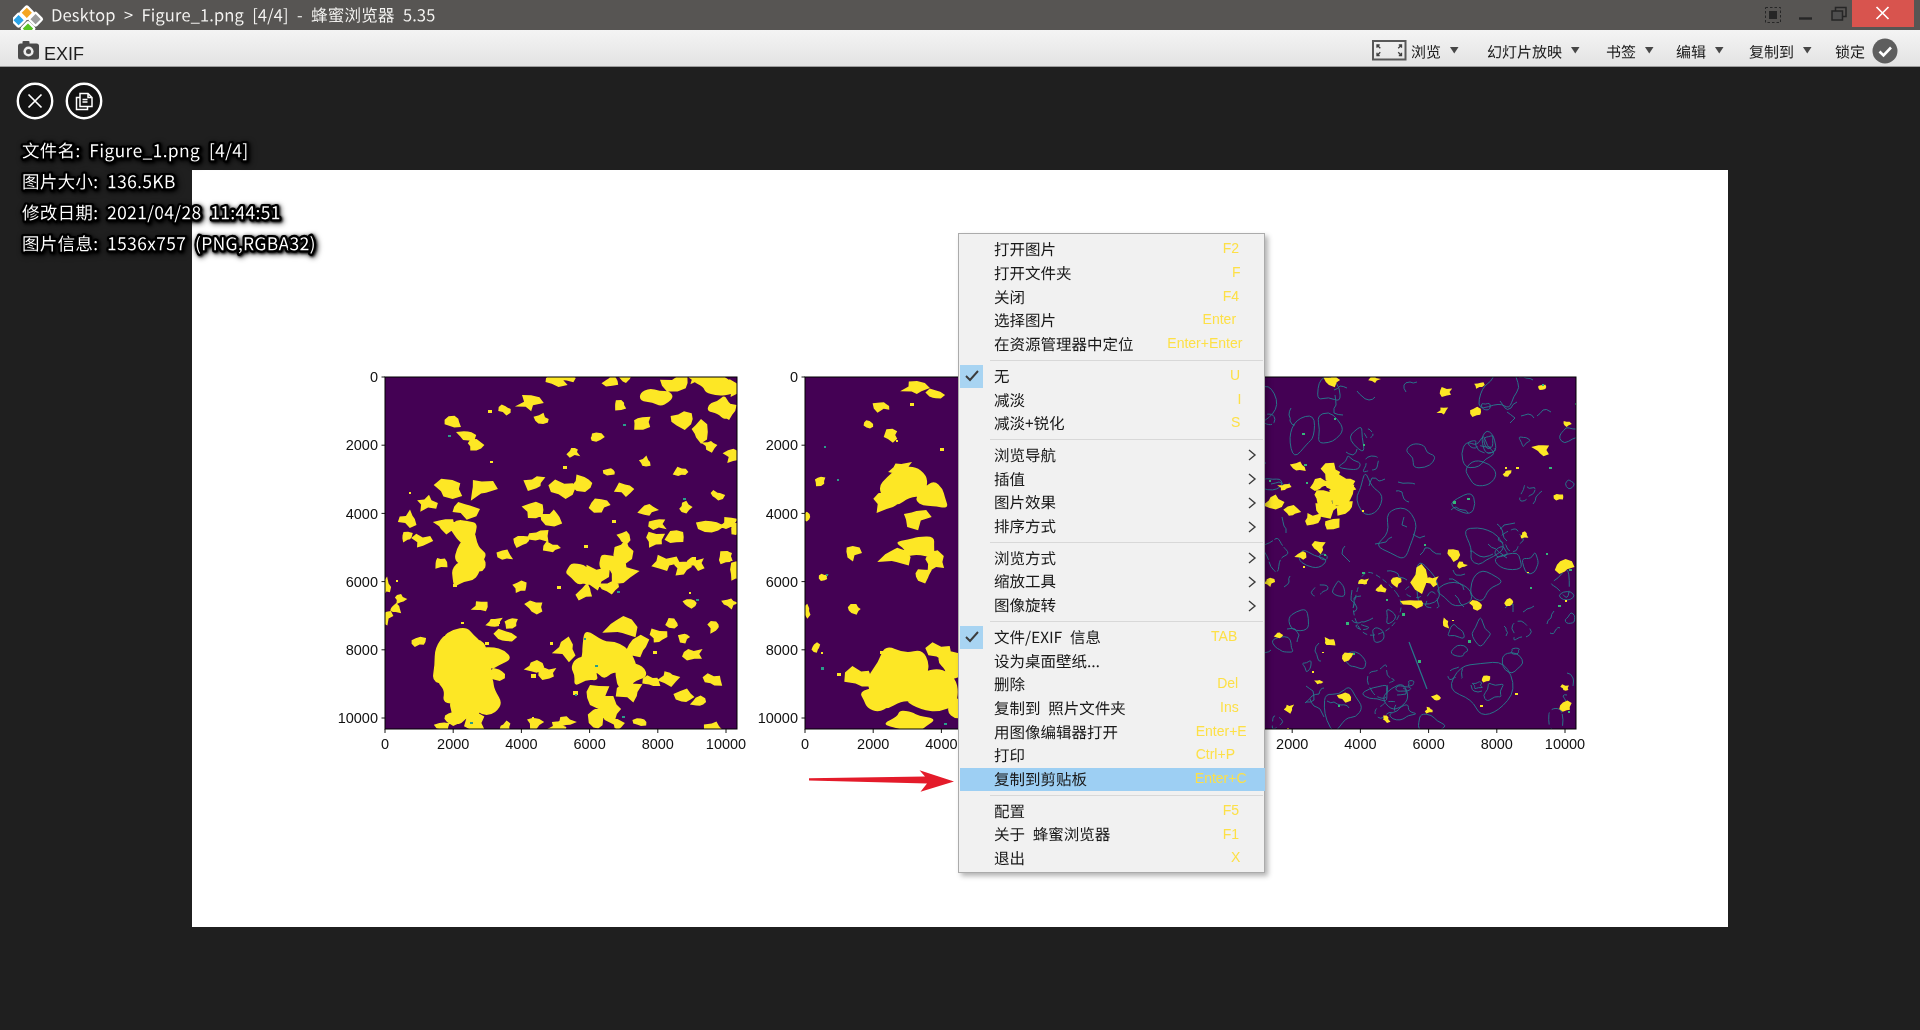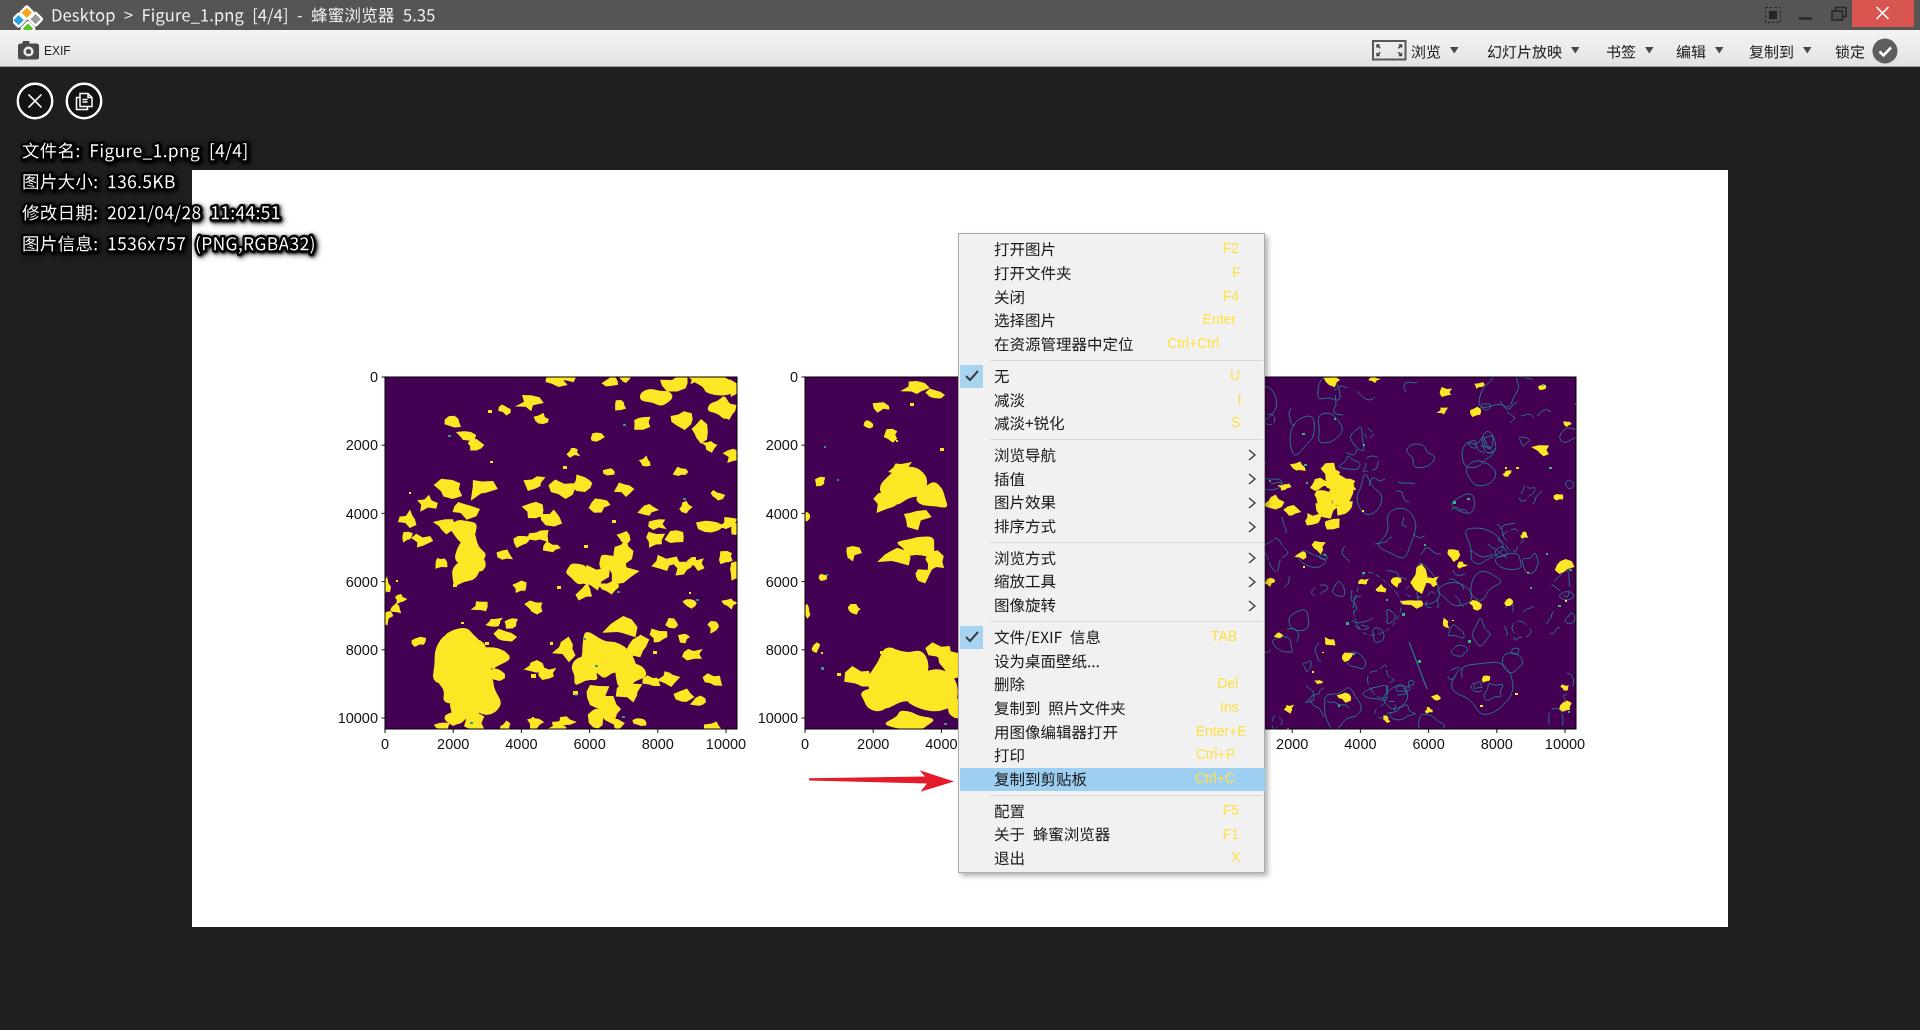--- a/index.html
+++ b/index.html
@@ -77,21 +77,21 @@
 <rect x="94" y="0" width="62" height="27" fill="#d8544e"></rect>
 <path d="M118.5 7 L130.5 19 M130.5 7 L118.5 19" stroke="#fff" stroke-width="1.7" fill="none"></path>
 </svg>
 <div id="toolbar"></div>
 <svg style="position:absolute;left:17px;top:39px" width="26" height="24" viewBox="0 0 26 24">
 <rect x="1" y="4.5" width="21" height="16" rx="2.5" fill="#4a4a4a"></rect>
 <rect x="5.5" y="2" width="7" height="4" rx="1" fill="#4a4a4a"></rect>
 <circle cx="11.5" cy="12.5" r="5.1" fill="#ececec"></circle>
 <circle cx="11.5" cy="12.5" r="2.5" fill="#4a4a4a"></circle>
 </svg>
-<div style="position:absolute;left:44px;top:44px;font-size:12px;color:#1d1d1d;font-family:'Liberation Sans'">EXIF</div>
+<div style="position:absolute;left:44px;top:44px;font-size:18px;color:#1d1d1d;font-family:'Liberation Sans'">EXIF</div>
 <svg style="position:absolute;left:1372px;top:40px" width="35" height="21" viewBox="0 0 35 21">
 <rect x="1" y="1" width="32.5" height="18.5" fill="none" stroke="#585858" stroke-width="2"></rect>
 <g stroke="#3f3f3f" stroke-width="1.3" fill="none">
 <g transform="translate(4.5,4.5)">
         <path d="M3.8,3.8 L0.7,0.7 M0.5,3.2 L0.5,0.5 L3.2,0.5"></path>
       </g>
 <g transform="translate(30,4.5) scale(-1,1)">
         <path d="M3.8,3.8 L0.7,0.7 M0.5,3.2 L0.5,0.5 L3.2,0.5"></path>
       </g>
 <g transform="translate(4.5,16) scale(1,-1)">
@@ -677,21 +677,21 @@
       <path transform="translate(15.5,0) scale(0.015500,-0.015500)" d="M85 752C158 725 249 678 294 643L334 701C287 736 195 779 123 804ZM49 495 71 426C151 453 254 486 351 519L339 585C231 550 123 516 49 495ZM182 372V93H256V302H752V100H830V372ZM473 273C444 107 367 19 50 -20C62 -36 78 -64 83 -82C421 -34 513 73 547 273ZM516 75C641 34 807 -32 891 -76L935 -14C848 30 681 92 557 130ZM484 836C458 766 407 682 325 621C342 612 366 590 378 574C421 609 455 648 484 689H602C571 584 505 492 326 444C340 432 359 407 366 390C504 431 584 497 632 578C695 493 792 428 904 397C914 416 934 442 949 456C825 483 716 550 661 636C667 653 673 671 678 689H827C812 656 795 623 781 600L846 581C871 620 901 681 927 736L872 751L860 747H519C534 773 546 800 556 826Z"></path>
       <path transform="translate(31.0,0) scale(0.015500,-0.015500)" d="M537 407H843V319H537ZM537 549H843V463H537ZM505 205C475 138 431 68 385 19C402 9 431 -9 445 -20C489 32 539 113 572 186ZM788 188C828 124 876 40 898 -10L967 21C943 69 893 152 853 213ZM87 777C142 742 217 693 254 662L299 722C260 751 185 797 131 829ZM38 507C94 476 169 428 207 400L251 460C212 488 136 531 81 560ZM59 -24 126 -66C174 28 230 152 271 258L211 300C166 186 103 54 59 -24ZM338 791V517C338 352 327 125 214 -36C231 -44 263 -63 276 -76C395 92 411 342 411 517V723H951V791ZM650 709C644 680 632 639 621 607H469V261H649V0C649 -11 645 -15 633 -16C620 -16 576 -16 529 -15C538 -34 547 -61 550 -79C616 -80 660 -80 687 -69C714 -58 721 -39 721 -2V261H913V607H694C707 633 720 663 733 692Z"></path>
       <path transform="translate(46.5,0) scale(0.015500,-0.015500)" d="M211 438V-81H287V-47H771V-79H845V168H287V237H792V438ZM771 12H287V109H771ZM440 623C451 603 462 580 471 559H101V394H174V500H839V394H915V559H548C539 584 522 614 507 637ZM287 380H719V294H287ZM167 844C142 757 98 672 43 616C62 607 93 590 108 580C137 613 164 656 189 703H258C280 666 302 621 311 592L375 614C367 638 350 672 331 703H484V758H214C224 782 233 806 240 830ZM590 842C572 769 537 699 492 651C510 642 541 626 554 616C575 640 595 669 612 702H683C713 665 742 618 755 589L816 616C805 640 784 672 761 702H940V758H638C648 781 656 805 663 829Z"></path>
       <path transform="translate(62.0,0) scale(0.015500,-0.015500)" d="M476 540H629V411H476ZM694 540H847V411H694ZM476 728H629V601H476ZM694 728H847V601H694ZM318 22V-47H967V22H700V160H933V228H700V346H919V794H407V346H623V228H395V160H623V22ZM35 100 54 24C142 53 257 92 365 128L352 201L242 164V413H343V483H242V702H358V772H46V702H170V483H56V413H170V141C119 125 73 111 35 100Z"></path>
       <path transform="translate(77.5,0) scale(0.015500,-0.015500)" d="M196 730H366V589H196ZM622 730H802V589H622ZM614 484C656 468 706 443 740 420H452C475 452 495 485 511 518L437 532V795H128V524H431C415 489 392 454 364 420H52V353H298C230 293 141 239 30 198C45 184 64 158 72 141L128 165V-80H198V-51H365V-74H437V229H246C305 267 355 309 396 353H582C624 307 679 264 739 229H555V-80H624V-51H802V-74H875V164L924 148C934 166 955 194 972 208C863 234 751 288 675 353H949V420H774L801 449C768 475 704 506 653 524ZM553 795V524H875V795ZM198 15V163H365V15ZM624 15V163H802V15Z"></path>
       <path transform="translate(93.0,0) scale(0.015500,-0.015500)" d="M458 840V661H96V186H171V248H458V-79H537V248H825V191H902V661H537V840ZM171 322V588H458V322ZM825 322H537V588H825Z"></path>
       <path transform="translate(108.5,0) scale(0.015500,-0.015500)" d="M224 378C203 197 148 54 36 -33C54 -44 85 -69 97 -83C164 -25 212 51 247 144C339 -29 489 -64 698 -64H932C935 -42 949 -6 960 12C911 11 739 11 702 11C643 11 588 14 538 23V225H836V295H538V459H795V532H211V459H460V44C378 75 315 134 276 239C286 280 294 324 300 370ZM426 826C443 796 461 758 472 727H82V509H156V656H841V509H918V727H558C548 760 522 810 500 847Z"></path>
       <path transform="translate(124.0,0) scale(0.015500,-0.015500)" d="M369 658V585H914V658ZM435 509C465 370 495 185 503 80L577 102C567 204 536 384 503 525ZM570 828C589 778 609 712 617 669L692 691C682 734 660 797 641 847ZM326 34V-38H955V34H748C785 168 826 365 853 519L774 532C756 382 716 169 678 34ZM286 836C230 684 136 534 38 437C51 420 73 381 81 363C115 398 148 439 180 484V-78H255V601C294 669 329 742 357 815Z"></path>
     </g>
   </svg>
-<div class="mi-sc" style="left:1167.3px;top:335.1px;position:absolute">Ctrl+Ctrl</div>
+<div class="mi-sc" style="left:1167.3px;top:335.1px;position:absolute">Enter+Enter</div>
 <div class="sep" style="left:990px;top:360.0px;width:273px"></div>
 <div class="chk" style="left:960px;top:364.8px;position:absolute"></div>
 <svg style="position:absolute;left:963px;top:367.3px" width="18" height="18">
     <path d="M3 9 L7 13 L15 4" fill="none" stroke="#3c3c3c" stroke-width="1.9"></path>
   </svg>
 <svg style="position:absolute;left:994.0px;top:364.8px;overflow:visible" width="20" height="22" viewBox="0 -17.1 20 22">
     <g fill="#1a1a1a">
       <path transform="translate(0.0,0) scale(0.015500,-0.015500)" d="M114 773V699H446C443 628 440 552 428 477H52V404H414C373 232 276 71 39 -19C58 -34 80 -61 90 -80C348 23 448 208 490 404H511V60C511 -31 539 -57 643 -57C664 -57 807 -57 830 -57C926 -57 950 -15 960 145C938 150 905 163 887 177C882 40 874 17 825 17C794 17 674 17 650 17C599 17 589 24 589 60V404H951V477H503C514 552 519 627 521 699H894V773Z"></path>
     </g>
   </svg>
@@ -866,21 +866,21 @@
 <svg style="position:absolute;left:994.0px;top:768.0px;overflow:visible" width="97" height="22" viewBox="0 -17.1 97 22">
     <g fill="#1a1a1a">
       <path transform="translate(0.0,0) scale(0.015500,-0.015500)" d="M288 442H753V374H288ZM288 559H753V493H288ZM213 614V319H325C268 243 180 173 93 127C109 115 135 90 147 78C187 102 229 132 269 166C311 123 362 85 422 54C301 18 165 -3 33 -13C45 -30 58 -61 62 -80C214 -65 372 -36 508 15C628 -32 769 -60 920 -72C930 -53 947 -23 963 -6C830 2 705 21 596 52C688 97 766 155 818 228L771 259L759 255H358C375 275 391 296 405 317L399 319H831V614ZM267 840C220 741 134 649 48 590C63 576 86 545 96 530C148 570 201 622 246 680H902V743H292C308 768 323 793 335 819ZM700 197C650 151 583 113 505 83C430 113 367 151 320 197Z"></path>
       <path transform="translate(15.5,0) scale(0.015500,-0.015500)" d="M676 748V194H747V748ZM854 830V23C854 7 849 2 834 2C815 1 759 1 700 3C710 -20 721 -55 725 -76C800 -76 855 -74 885 -62C916 -48 928 -26 928 24V830ZM142 816C121 719 87 619 41 552C60 545 93 532 108 524C125 553 142 588 158 627H289V522H45V453H289V351H91V2H159V283H289V-79H361V283H500V78C500 67 497 64 486 64C475 63 442 63 400 65C409 46 418 19 421 -1C476 -1 515 0 538 11C563 23 569 42 569 76V351H361V453H604V522H361V627H565V696H361V836H289V696H183C194 730 204 766 212 802Z"></path>
       <path transform="translate(31.0,0) scale(0.015500,-0.015500)" d="M641 754V148H711V754ZM839 824V37C839 20 834 15 817 15C800 14 745 14 686 16C698 -4 710 -38 714 -59C787 -59 840 -57 871 -44C901 -32 912 -10 912 37V824ZM62 42 79 -30C211 -4 401 32 579 67L575 133L365 94V251H565V318H365V425H294V318H97V251H294V82ZM119 439C143 450 180 454 493 484C507 461 519 440 528 422L585 460C556 517 490 608 434 675L379 643C404 613 430 577 454 543L198 521C239 575 280 642 314 708H585V774H71V708H230C198 637 157 573 142 554C125 530 110 513 94 510C103 490 114 455 119 439Z"></path>
       <path transform="translate(46.5,0) scale(0.015500,-0.015500)" d="M596 617V359H661V617ZM788 643V334C788 323 786 320 774 320C762 319 726 319 684 320C692 305 701 283 705 267C760 267 799 267 823 275C848 284 855 299 855 333V643ZM686 843C671 813 644 770 621 739H322L366 751C354 778 328 816 305 844L236 827C258 801 281 764 293 739H64V680H938V739H699C719 765 741 795 760 826ZM84 228V166H409C373 64 289 8 50 -20C63 -35 80 -65 86 -83C351 -46 447 29 486 166H798C786 59 772 12 754 -4C745 -11 735 -12 713 -12C693 -12 631 -12 570 -6C583 -25 591 -52 593 -71C654 -75 712 -76 742 -74C774 -72 794 -67 814 -49C842 -22 858 43 875 197C876 207 878 228 878 228ZM418 578V520H200V578ZM136 628V272H200V368H418V332C418 323 415 320 406 320C397 319 368 319 335 320C342 306 350 287 354 272C400 272 433 272 455 281C476 289 482 302 482 332V628ZM418 474V414H200V474Z"></path>
       <path transform="translate(62.0,0) scale(0.015500,-0.015500)" d="M223 652V373C223 246 211 68 37 -32C52 -44 73 -67 82 -81C268 35 289 226 289 373V652ZM268 127C308 71 355 -6 375 -53L433 -14C410 31 361 105 322 160ZM86 785V177H148V717H364V179H430V785ZM484 360V-80H551V-32H859V-76H928V360H715V569H960V640H715V840H645V360ZM551 38V290H859V38Z"></path>
       <path transform="translate(77.5,0) scale(0.015500,-0.015500)" d="M197 840V647H58V577H191C159 439 97 278 32 197C45 179 63 145 71 125C117 193 163 305 197 421V-79H267V456C294 405 326 342 339 309L385 366C368 396 292 512 267 546V577H387V647H267V840ZM879 821C778 779 585 755 428 746V502C428 343 418 118 306 -40C323 -48 354 -70 368 -82C477 75 499 309 501 476H531C561 351 604 238 664 144C600 70 524 16 440 -19C456 -33 476 -62 486 -80C569 -41 644 12 708 82C764 11 833 -45 915 -82C927 -62 950 -32 967 -18C883 15 813 70 756 141C829 241 883 370 911 533L864 547L851 544H501V685C651 695 823 718 929 761ZM827 476C802 370 762 280 710 204C661 283 624 376 598 476Z"></path>
     </g>
   </svg>
-<div class="mi-sc" style="left:1194.8px;top:770.1px;position:absolute">Ctrl+C</div>
+<div class="mi-sc" style="left:1194.8px;top:770.1px;position:absolute">Enter+C</div>
 <div class="sep" style="left:990px;top:794.9px;width:273px"></div>
 <svg style="position:absolute;left:994.0px;top:799.7px;overflow:visible" width="35" height="22" viewBox="0 -17.1 35 22">
     <g fill="#1a1a1a">
       <path transform="translate(0.0,0) scale(0.015500,-0.015500)" d="M554 795V723H858V480H557V46C557 -46 585 -70 678 -70C697 -70 825 -70 846 -70C937 -70 959 -24 968 139C947 144 916 158 898 171C893 27 886 1 841 1C813 1 707 1 686 1C640 1 631 8 631 46V408H858V340H930V795ZM143 158H420V54H143ZM143 214V553H211V474C211 420 201 355 143 304C153 298 169 283 176 274C239 332 253 412 253 473V553H309V364C309 316 321 307 361 307C368 307 402 307 410 307H420V214ZM57 801V734H201V618H82V-76H143V-7H420V-62H482V618H369V734H505V801ZM255 618V734H314V618ZM352 553H420V351L417 353C415 351 413 350 402 350C395 350 370 350 365 350C353 350 352 352 352 365Z"></path>
       <path transform="translate(15.5,0) scale(0.015500,-0.015500)" d="M651 748H820V658H651ZM417 748H582V658H417ZM189 748H348V658H189ZM190 427V6H57V-50H945V6H808V427H495L509 486H922V545H520L531 603H895V802H117V603H454L446 545H68V486H436L424 427ZM262 6V68H734V6ZM262 275H734V217H262ZM262 320V376H734V320ZM262 172H734V113H262Z"></path>
     </g>
   </svg>
 <div class="mi-sc" style="left:1222.7px;top:801.8px;position:absolute">F5</div>
 <svg style="position:absolute;left:994.0px;top:823.4px;overflow:visible" width="120" height="22" viewBox="0 -17.1 120 22">
     <g fill="#1a1a1a">

